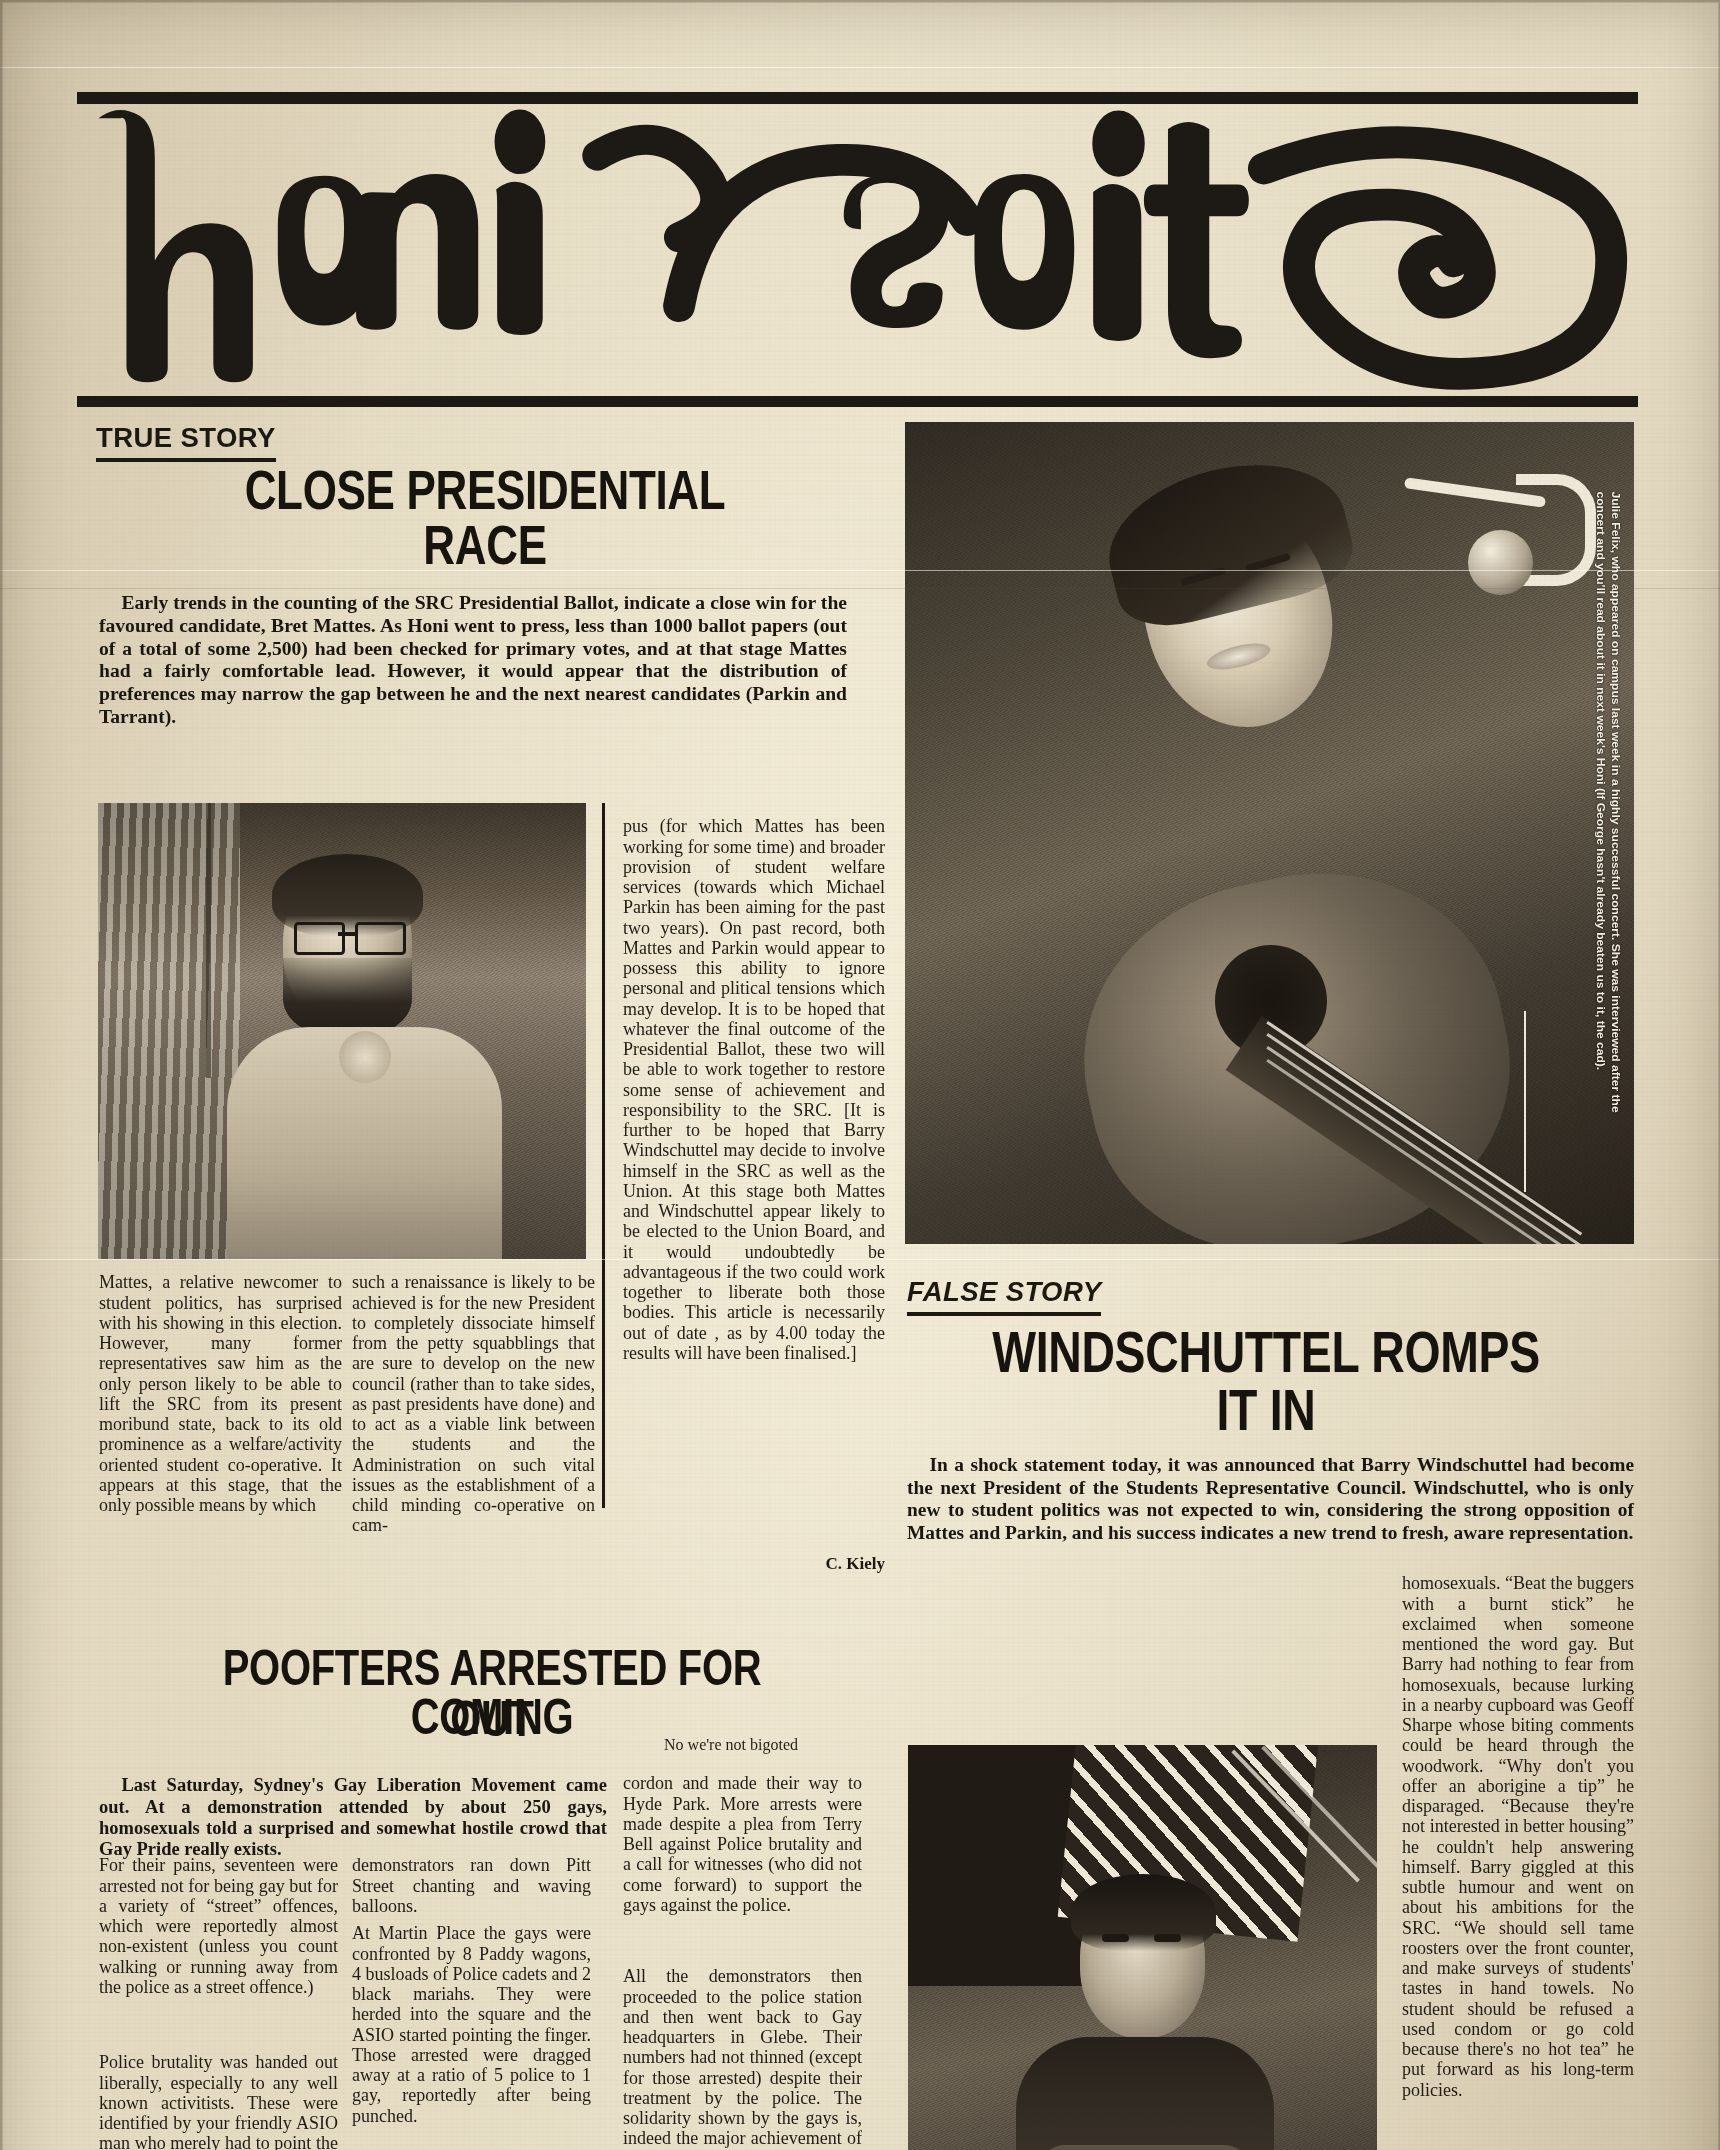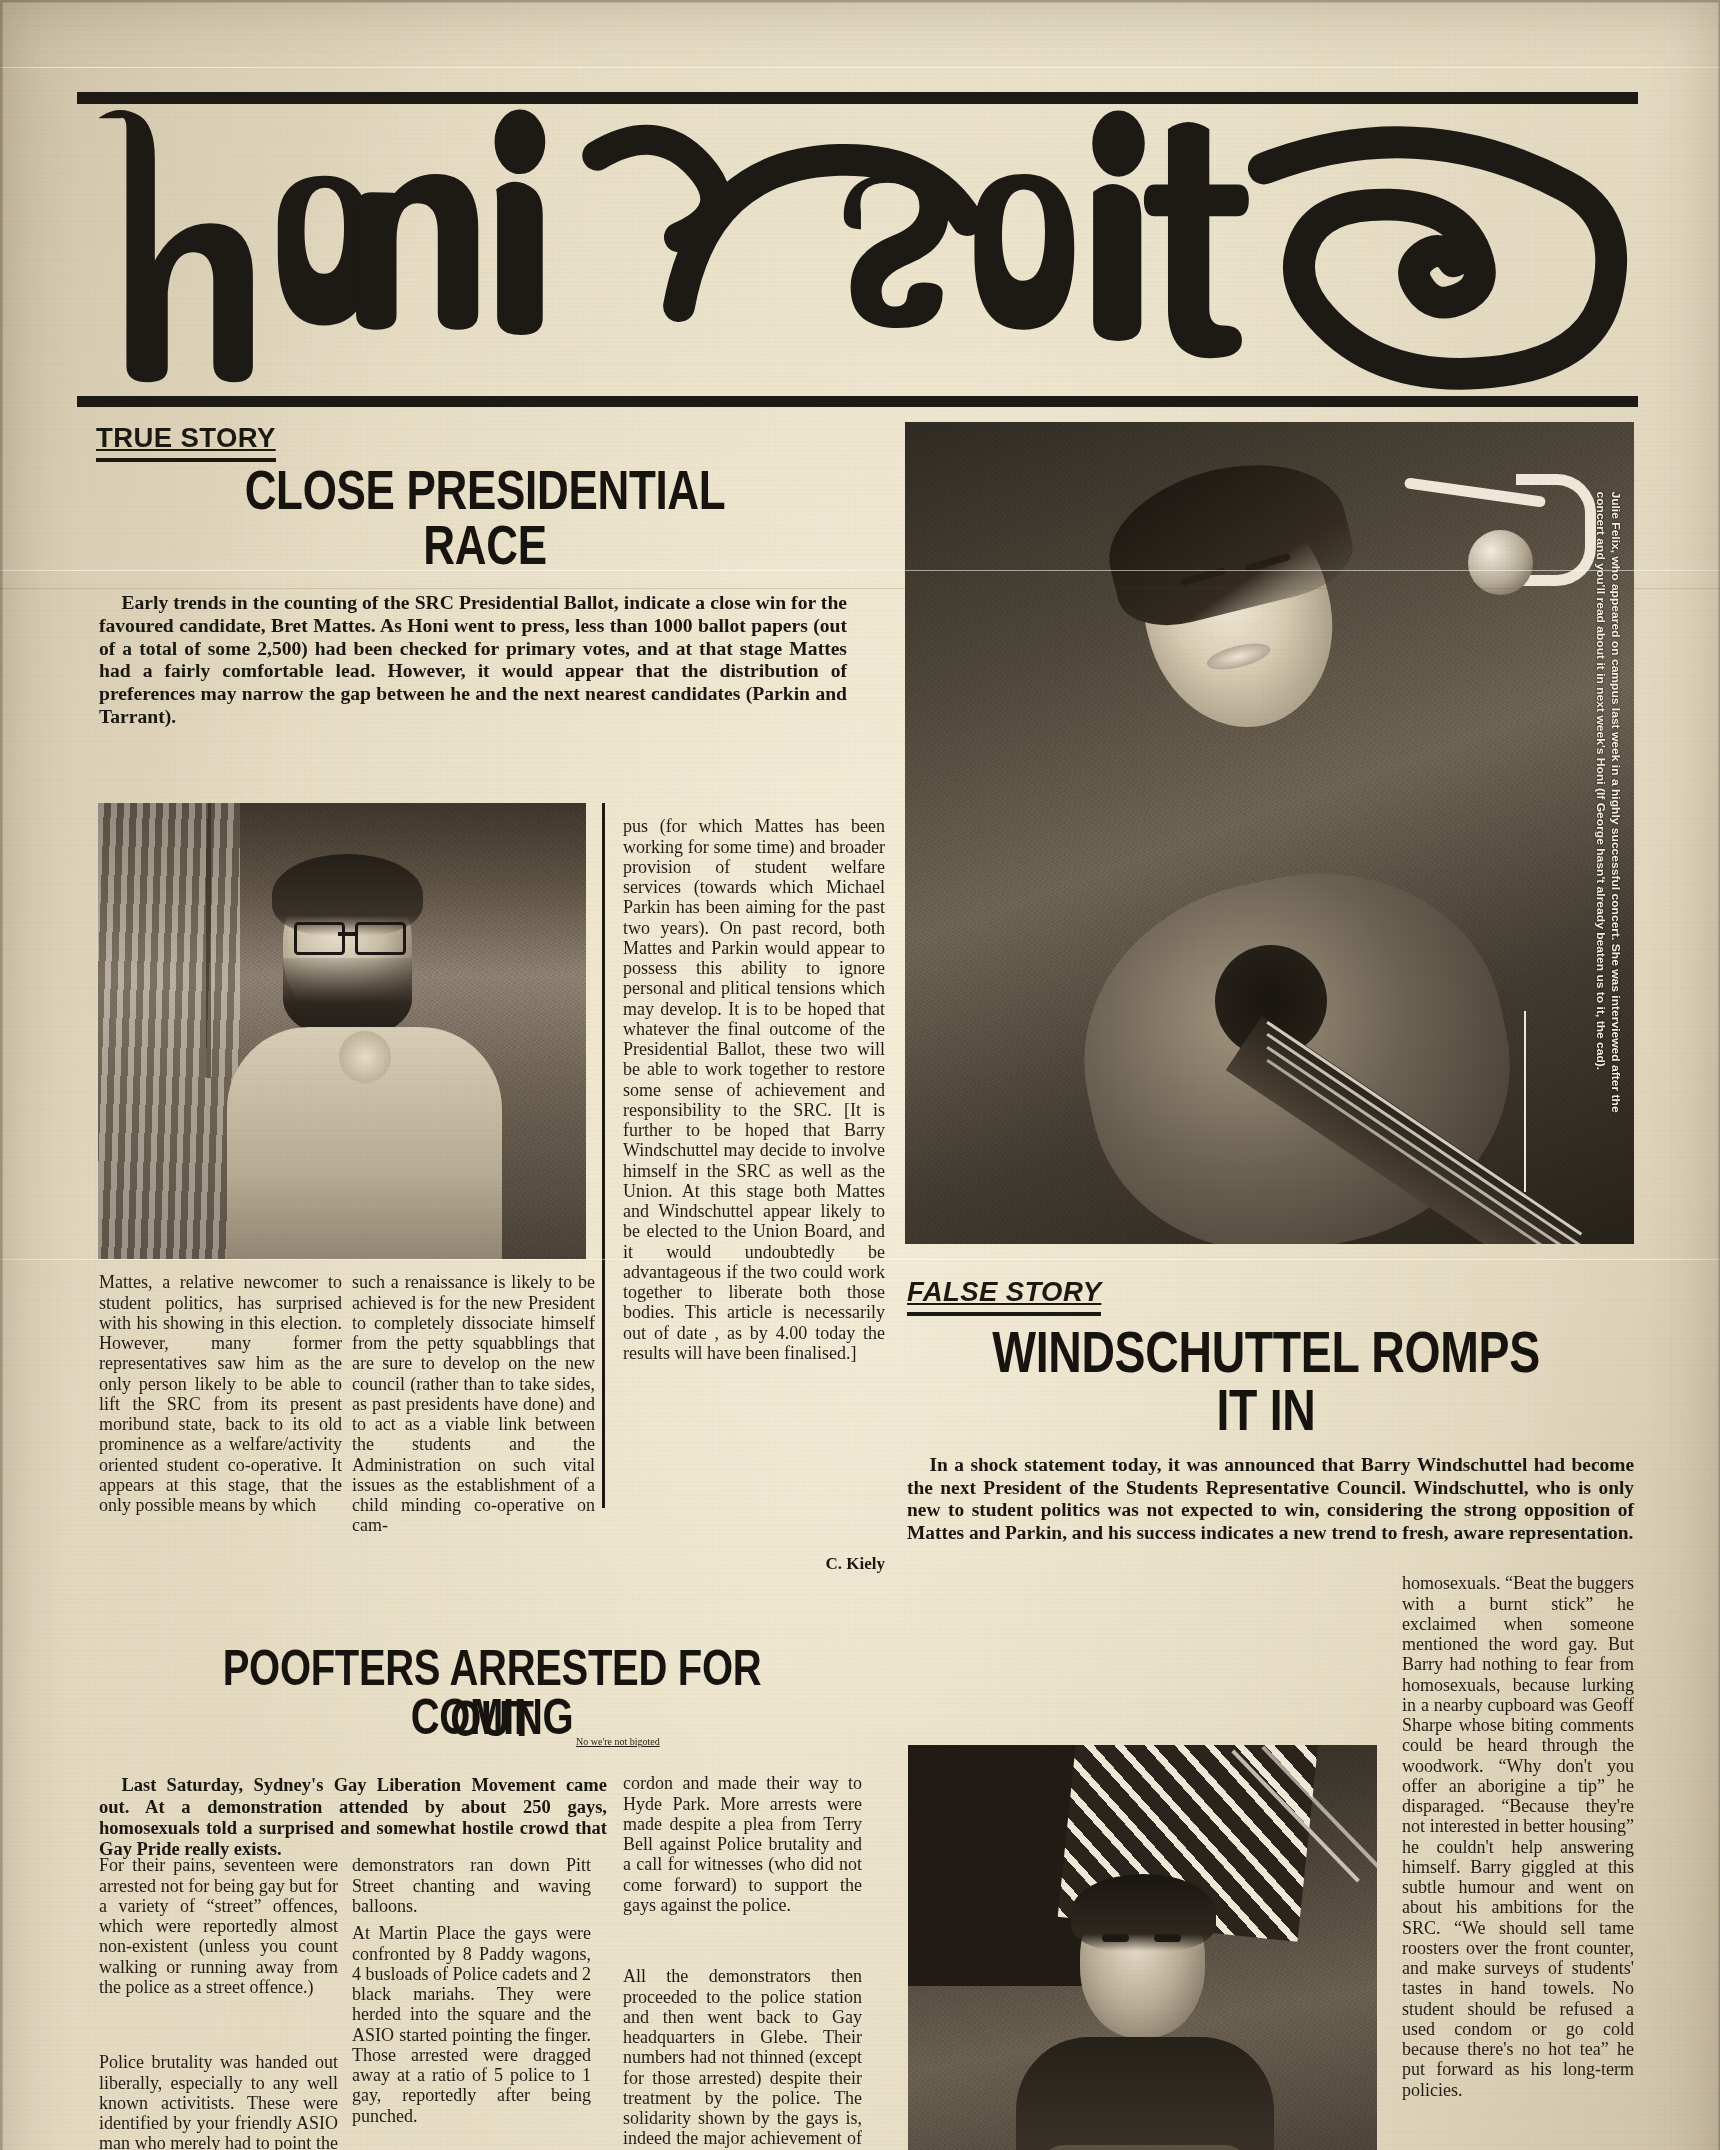--- a/index.html
+++ b/index.html
@@ -40,38 +40,38 @@
   .rule-thick{background:#1d1a15;}
   #rule-top{position:absolute;left:26px;top:70px;width:1561px;height:11.2px;}
   #rule-bot{position:absolute;left:26px;top:374px;width:1561px;height:10.3px;}
   #masthead{position:absolute;left:26px;top:82px;width:1561px;height:289px;}
   #masthead svg{display:block;width:100%;height:100%;}
 
   
   .kicker{
     font-family:"Liberation Sans",sans-serif;font-weight:700;
     font-size:27.5px;letter-spacing:0.4px;color:#1c1913;
-    border-bottom:4.7px solid #1c1913;display:inline-block;padding-bottom:3.9px;text-decoration:underline;
+    border-bottom:4.7px solid #1c1913;display:inline-block;padding-bottom:3.9px;
   }
   .kicker.ital{font-style:italic;}
   .hl{
     font-family:"Liberation Sans",sans-serif;font-weight:700;
     color:#17140f;line-height:.98;letter-spacing:-0.4px;
     transform:scaleX(.80);transform-origin:center top;
   }
   .lead{
     font-weight:700;font-size:19.6px;line-height:1.155;text-align:justify;
     color:#1a1710;text-indent:22.4px;
   }
   .body{
     font-size:18px;line-height:1.125;text-align:justify;
     color:#201c14;hyphens:none;
   }
   .byline{font-weight:700;font-size:17px;color:#1a1710;}
-  .subnote{font-size:10px;color:#241f16;text-align:left;text-decoration:underline;}
+  .subnote{font-size:16px;color:#241f16;text-align:center;}
 
   
   .photo{position:relative;overflow:hidden;background:#6b6355;}
   .photo .film{
     position:absolute;inset:0;opacity:.55;
     background-image:
       repeating-linear-gradient(17deg,rgba(255,255,255,.10) 0 0.9px,rgba(0,0,0,.12) 0.9px 1.7px),
       repeating-linear-gradient(-43deg,rgba(255,255,255,.07) 0 1.3px,rgba(0,0,0,.09) 1.3px 2.6px);
     mix-blend-mode:overlay;
   }

